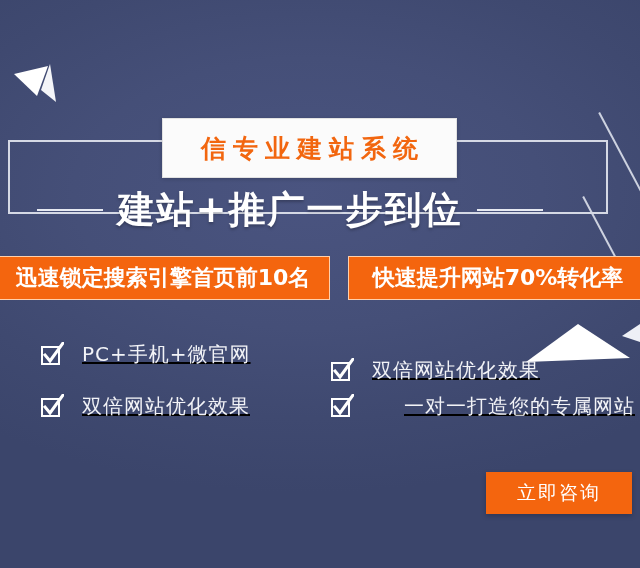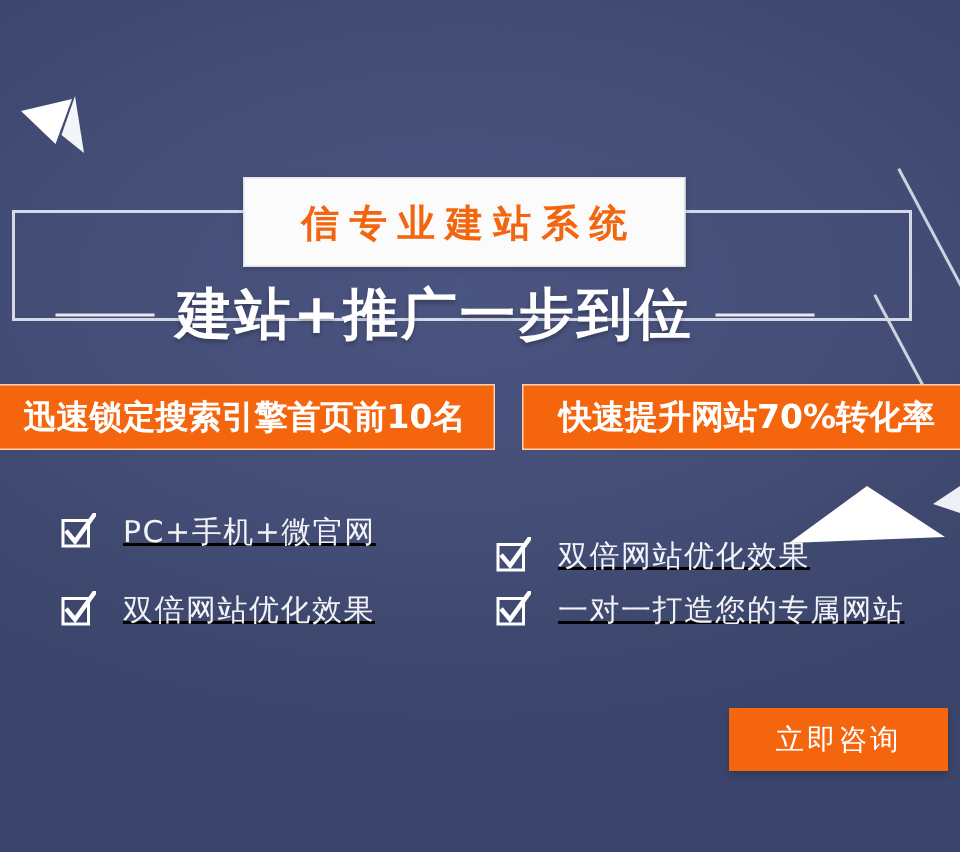--- a/index.html
+++ b/index.html
@@ -152,21 +152,21 @@
   .feature {
     position: absolute;
     display: flex;
     align-items: center;
     height: 40px;
     text-decoration: underline;
   }
   .f-0 { left: 40px;  top: 4px; }
   .f-1 { left: 330px; top: 20px; }
   .f-2 { left: 40px;  top: 56px; }
-  .f-3 { left: 330px; top: 56px; }
+  .f-3 { left: 330px; top: 56px; gap: 32px; }
 
   .check-icon {
     width: 24px;
     height: 24px;
     flex: none;
     position: relative;
     margin-right: 18px;
   }
   .feature .txt {
     color: #f2f3f7;

